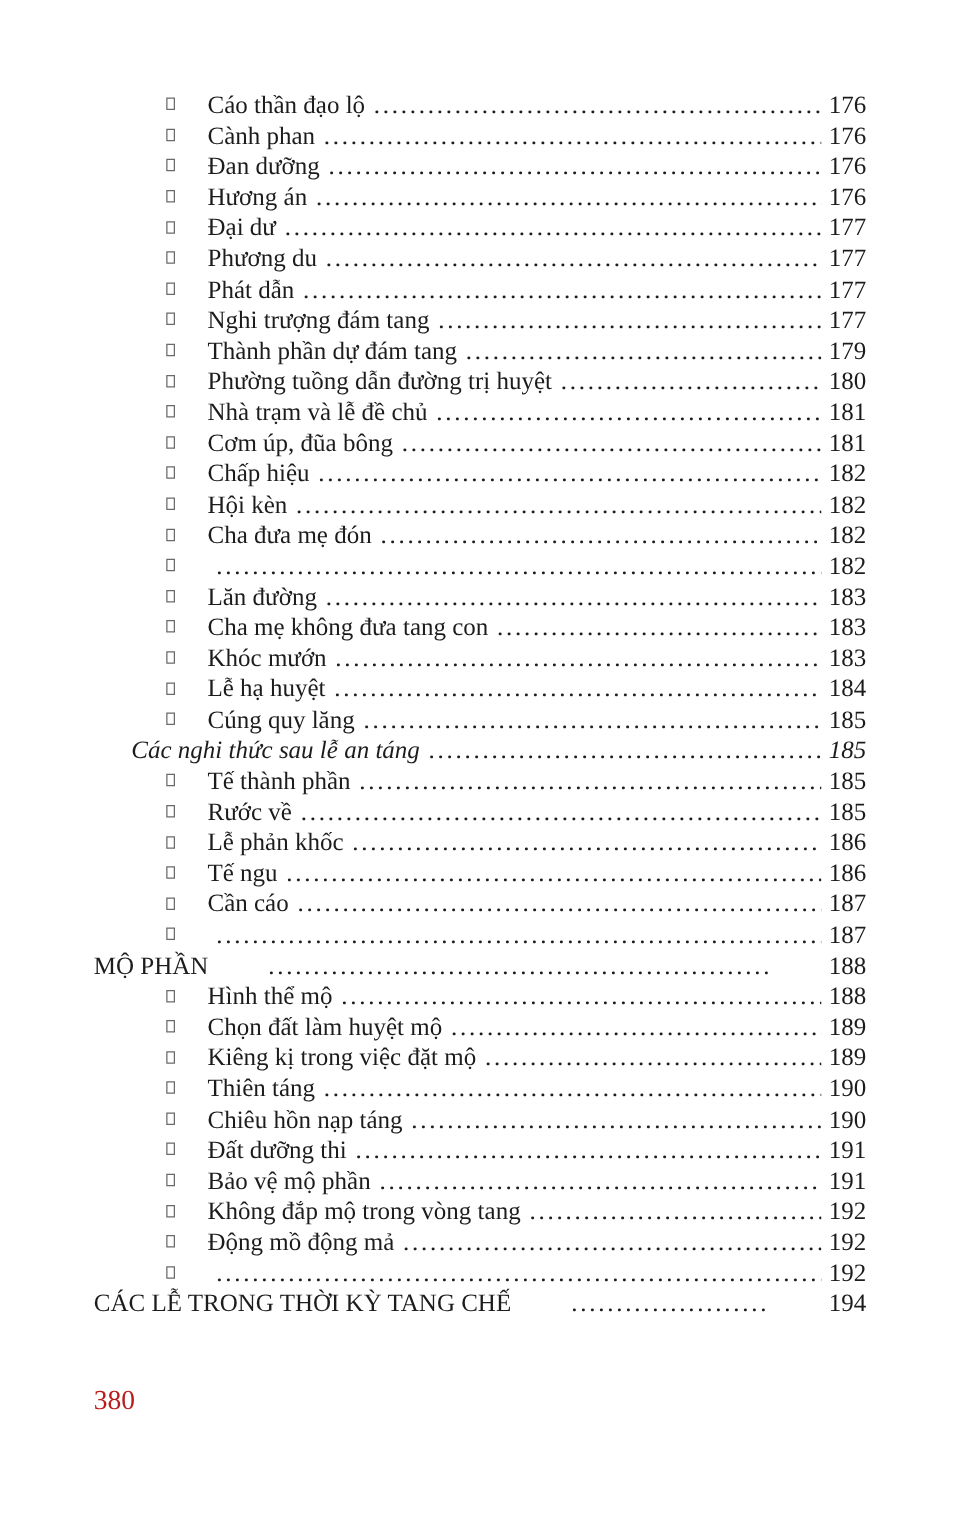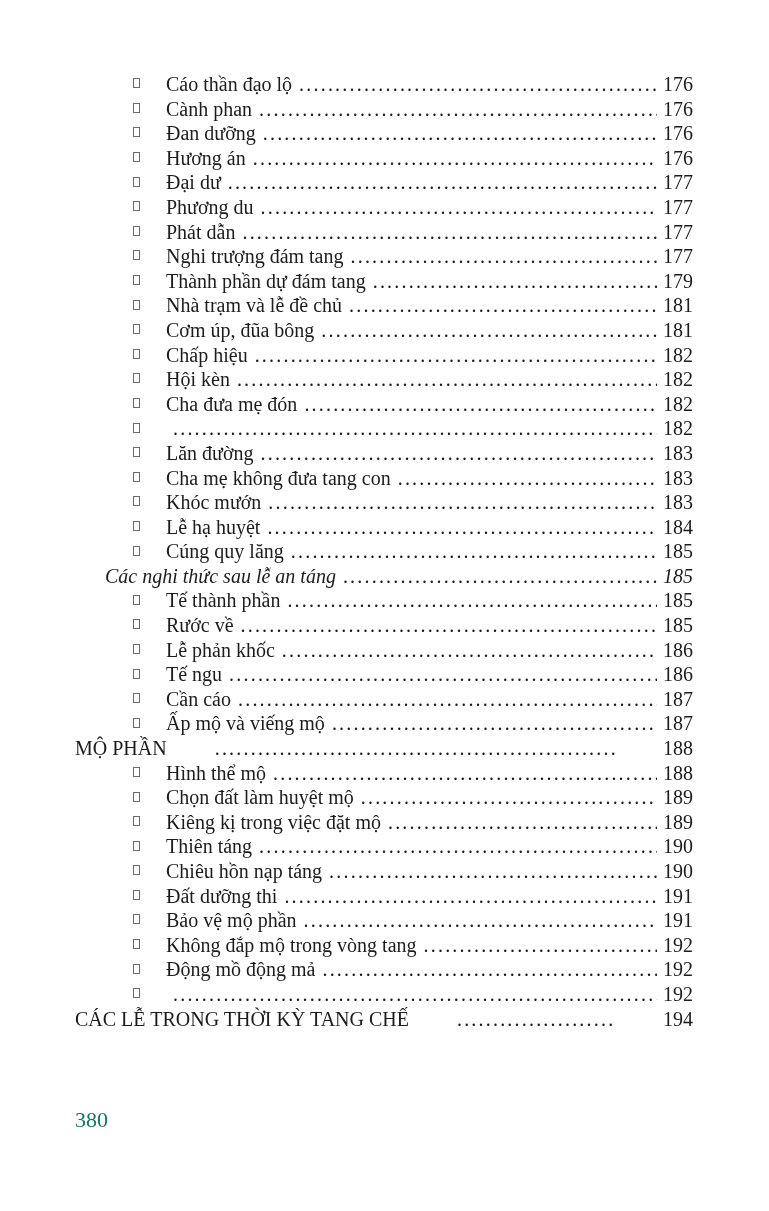--- a/index.html
+++ b/index.html
@@ -69,21 +69,21 @@
     flex: 0 0 auto;
     text-align: right;
     min-width: 32px;
   }
   .footer-page-number {
     position: absolute;
     left: 75px;
     top: 1106px;
     font-size: 22px;
     line-height: 28px;
-    color: #0f766e;
+    color: #b91c1c;
   }
 </style>
 </head>
 <body>
 
 <div class="page-surface">
 
   <div class="toc">
       <div class="toc-row item">
     <span class="bullet"></span>
@@ -134,20 +134,26 @@
     <span class="pagenum">177</span>
   </div>
       <div class="toc-row item">
     <span class="bullet"></span>
     <span class="label">Thành phần dự đám tang</span>
     <span class="leader"></span>
     <span class="pagenum">179</span>
   </div>
       <div class="toc-row item">
     <span class="bullet"></span>
+    <span class="label">Phường tuồng dẫn đường trị huyệt</span>
+    <span class="leader"></span>
+    <span class="pagenum">180</span>
+  </div>
+      <div class="toc-row item">
+    <span class="bullet"></span>
     <span class="label">Nhà trạm và lễ đề chủ</span>
     <span class="leader"></span>
     <span class="pagenum">181</span>
   </div>
       <div class="toc-row item">
     <span class="bullet"></span>
     <span class="label">Cơm úp, đũa bông</span>
     <span class="leader"></span>
     <span class="pagenum">181</span>
   </div>
@@ -235,21 +241,20 @@
     <span class="pagenum">186</span>
   </div>
       <div class="toc-row item">
     <span class="bullet"></span>
     <span class="label">Cần cáo</span>
     <span class="leader"></span>
     <span class="pagenum">187</span>
   </div>
       <div class="toc-row item">
     <span class="bullet"></span>
-    <span class="label">Ấp mộ và viếng mộ</span>
     <span class="leader"></span>
     <span class="pagenum">187</span>
   </div>
       <div class="toc-row chapter">
 
     <span class="label">MỘ PHẦN</span>
     <span class="leader"></span>
     <span class="pagenum">188</span>
   </div>
       <div class="toc-row item">

